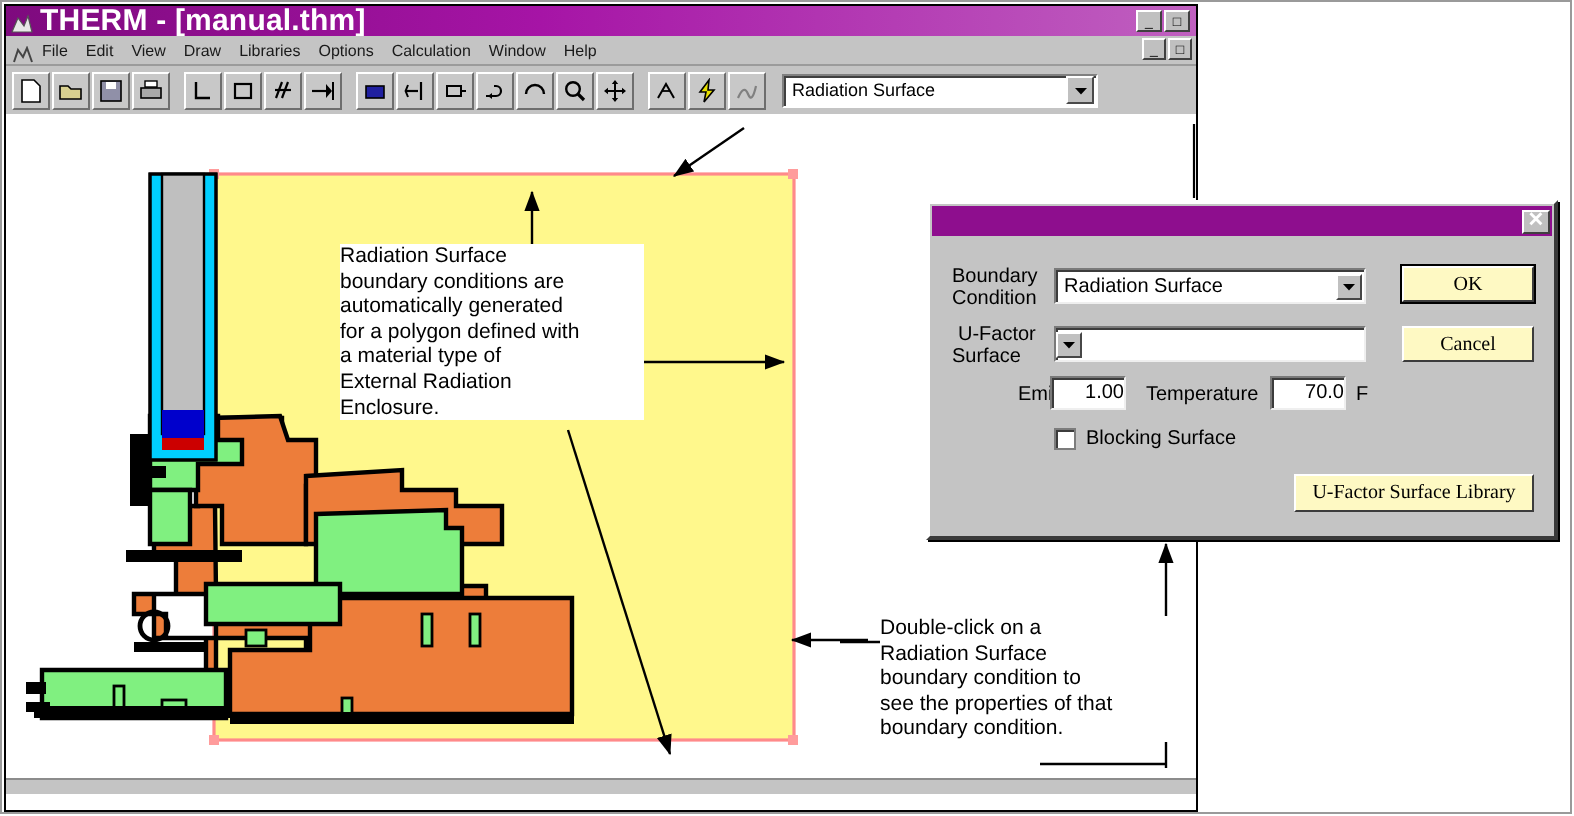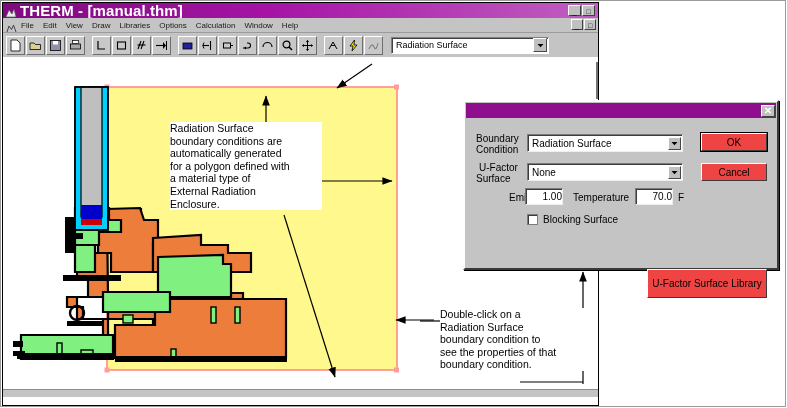--- a/index.html
+++ b/index.html
@@ -86,24 +86,24 @@
   .field{position:absolute;background:#fff;border:1px solid #7a7a7a;
        border-right-color:#efefef;border-bottom-color:#efefef;
        box-shadow:inset 1px 1px 0 #3c3c3c;box-sizing:border-box;
        display:flex;align-items:center;}
   .field .fv{font-size:10px;padding-left:4px;color:#000;flex:1;white-space:nowrap;}
   .field .fv.center{text-align:right;padding-left:0;}
   .field .darrow{width:13px;height:13px;margin-right:1px;background:#c0c0c0;
        border:1px solid #fff;border-right-color:#474747;border-bottom-color:#474747;
        display:flex;align-items:center;justify-content:center;font-size:6px;
        box-sizing:border-box;}
-  .btn{position:absolute;background:#ef4444;border:1px solid #fff;
+  .btn{position:absolute;background:#fef9c3;border:1px solid #fff;
        border-right-color:#3c3c3c;border-bottom-color:#3c3c3c;
        display:flex;align-items:center;justify-content:center;
-       font-size:10px;color:#000;box-sizing:border-box;}
+       font-size:10px;color:#000;box-sizing:border-box;font-family:Liberation Serif, serif;}
   .btn.default{box-shadow:0 0 0 1px #000;}
   .chk{position:absolute;display:flex;align-items:center;gap:5px;}
   .chk .box{width:11px;height:11px;background:#fff;border:1px solid #7c7c7c;
        box-shadow:inset 1px 1px 0 #3c3c3c;box-sizing:border-box;}
   .chk .ctext{font-size:10px;color:#000;}
 </style>
 </head>
 <body>
 
 <div id="page-frame"></div>
@@ -367,21 +367,20 @@
       <span class="darrow">
         <svg width="7" height="5" viewBox="0 0 7 5">
             <path d="M0.5 1 L3.5 4.3 L6.5 1 Z" fill="#000"></path>
           </svg>
       </span>
     </span>
 
     <span class="lbl" style="left:14px;top:44px;">U-Factor</span>
     <span class="lbl" style="left:11px;top:55px;">Surface</span>
     <span class="field" style="left:62px;top:44px;width:156px;height:18px;">
-      <span class="fv">None</span>
       <span class="darrow">
         <svg width="7" height="5" viewBox="0 0 7 5">
             <path d="M0.5 1 L3.5 4.3 L6.5 1 Z" fill="#000"></path>
           </svg>
       </span>
     </span>
 
     <span class="lbl" style="left:8px;top:74px;margin-left:36px;">Emissivity</span>
     <span class="field" style="left:60px;top:69px;width:38px;height:17px;">
       <span class="fv center">1.00</span>
@@ -394,15 +393,15 @@
     <span class="lbl" style="left:213px;top:74px;">F</span>
 
     <span class="chk" style="left:62px;top:95px;">
       <span class="box"></span>
       <span class="ctext">Blocking Surface</span>
     </span>
 
     <span class="btn default" style="left:236px;top:14px;width:66px;height:18px;">OK</span>
     <span class="btn" style="left:236px;top:44px;width:66px;height:18px;">Cancel</span>
 
-    <span class="btn" style="left:182px;top:118px;width:120px;height:29px;margin-top:32px;">U-Factor Surface Library</span>
+    <span class="btn" style="left:182px;top:118px;width:120px;height:19px;">U-Factor Surface Library</span>
   </div>
 </div>
 
 </body></html>

